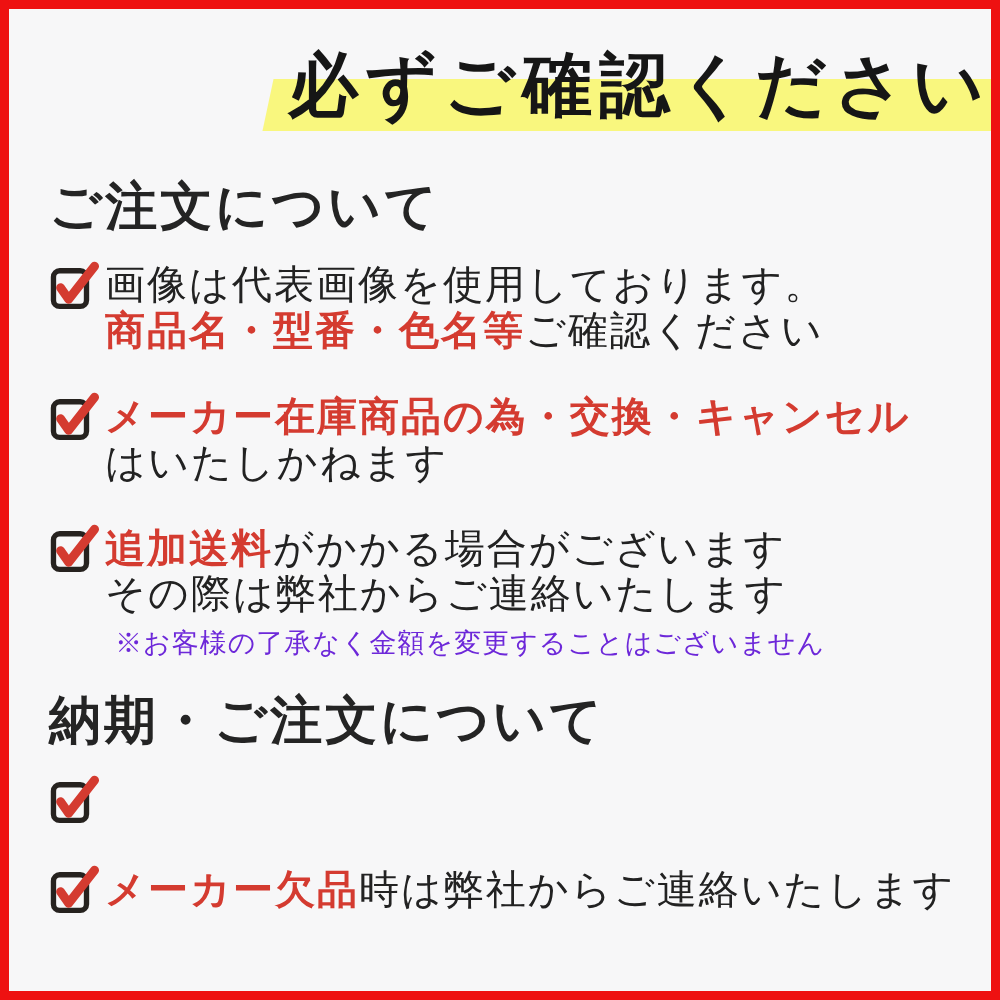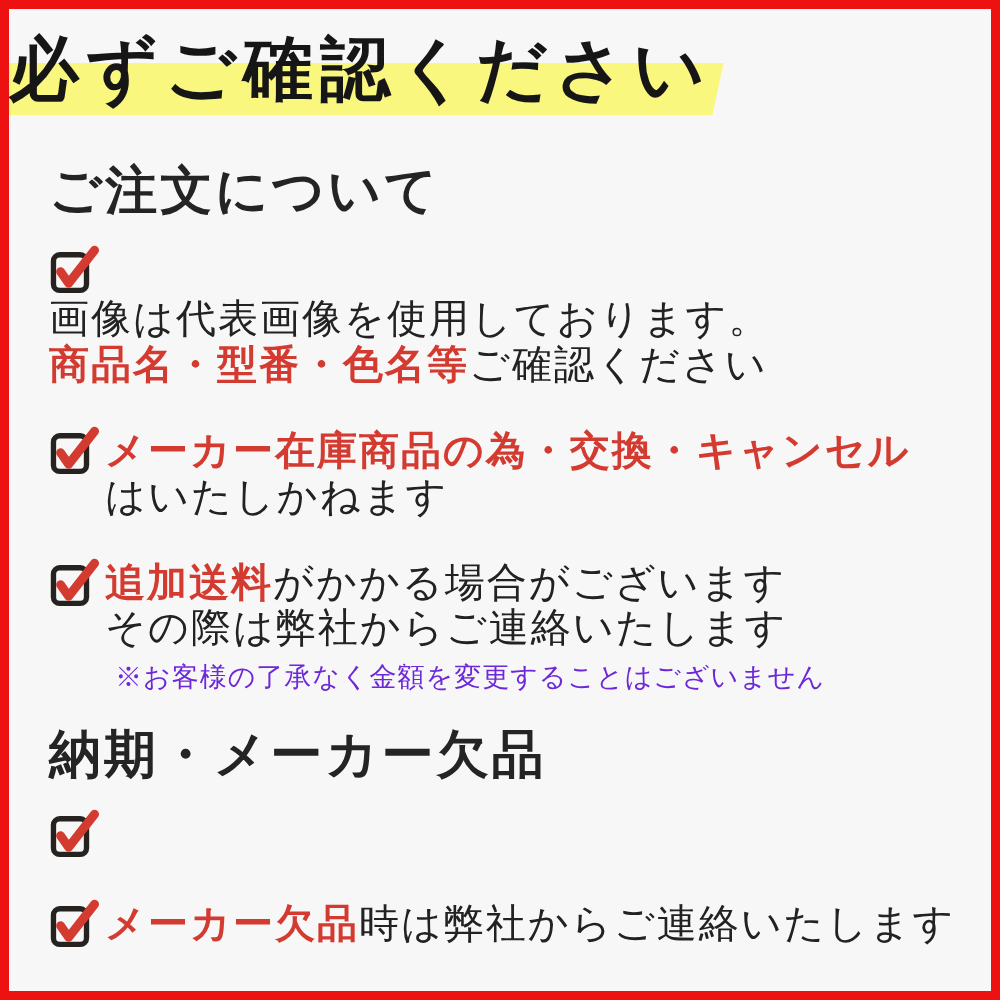--- a/index.html
+++ b/index.html
@@ -8,21 +8,21 @@
     width: 1000px;
     height: 1000px;
     box-sizing: border-box;
     border: 9px solid #ee1111;
     background: #f7f7f8;
     overflow: hidden;
     font-family: "DejaVu Serif", "Liberation Serif", serif;
     color: #222222;
   }
   
-  .title-row { text-align: left; margin-top: 22px; }
+  .title-row { text-align: right; margin-top: 38px; }
   .title {
     position: relative;
     display: inline-block;
     font-size: 70px;
     font-weight: 700;
     letter-spacing: 7px;
     color: #161616;
     line-height: 1.08;
     white-space: nowrap;
   }
@@ -47,21 +47,21 @@
     font-weight: 700;
     letter-spacing: 3px;
     color: #242424;
     line-height: 1.18;
     white-space: nowrap;
   }
   .section-heading.first { margin-top: 52px; }
   .section-heading.second { margin-top: 30px; }
 
   .item { display: flex; align-items: flex-start; margin-top: 40px; }
-  .section-heading + .item { margin-top: 26px; flex-direction: column; }
+  .section-heading + .item { margin-top: 26px; }
   .check { flex: 0 0 auto; width: 50px; height: 54px; margin-right: 6px; margin-top: -4px; }
   .check svg { display: block; width: 50px; height: 54px; }
 
   .item-lines { font-size: 40px; line-height: 1.13; letter-spacing: 2px; color: #222222; }
   .line { white-space: nowrap; }
   .seg-red { color: #d43b30; font-weight: 700; margin-top: 28px; }
   .seg-black { color: #222222; font-weight: 400; }
   .note-line {
     font-size: 27px;
     letter-spacing: 1px;
@@ -132,21 +132,21 @@
         <div class="line">
           <span class="seg-red">追加送料</span><span class="seg-black">がかかる場合がございます</span>
         </div>
         <div class="line">
           <span class="seg-black">その際は弊社からご連絡いたします</span>
         </div>
         <div class="line note-line">※お客様の了承なく金額を変更することはございません</div>
       </div>
     </div>
 
-    <h2 class="section-heading second">納期・メーカー欠品</h2>
+    <h2 class="section-heading second">納期・ご注文について</h2>
 
     <div class="item">
       <span class="check">
         <svg viewBox="0 0 56 58" xmlns="http://www.w3.org/2000/svg">
           <rect x="5" y="13" width="37" height="40" rx="7" fill="none" stroke="#26221f" stroke-width="6"></rect>
           <path d="M13 32 L22 45 L51 8" fill="none" stroke="#d43b30" stroke-width="10" stroke-linecap="round" stroke-linejoin="round"></path>
         </svg>
       </span>
     </div>
 

